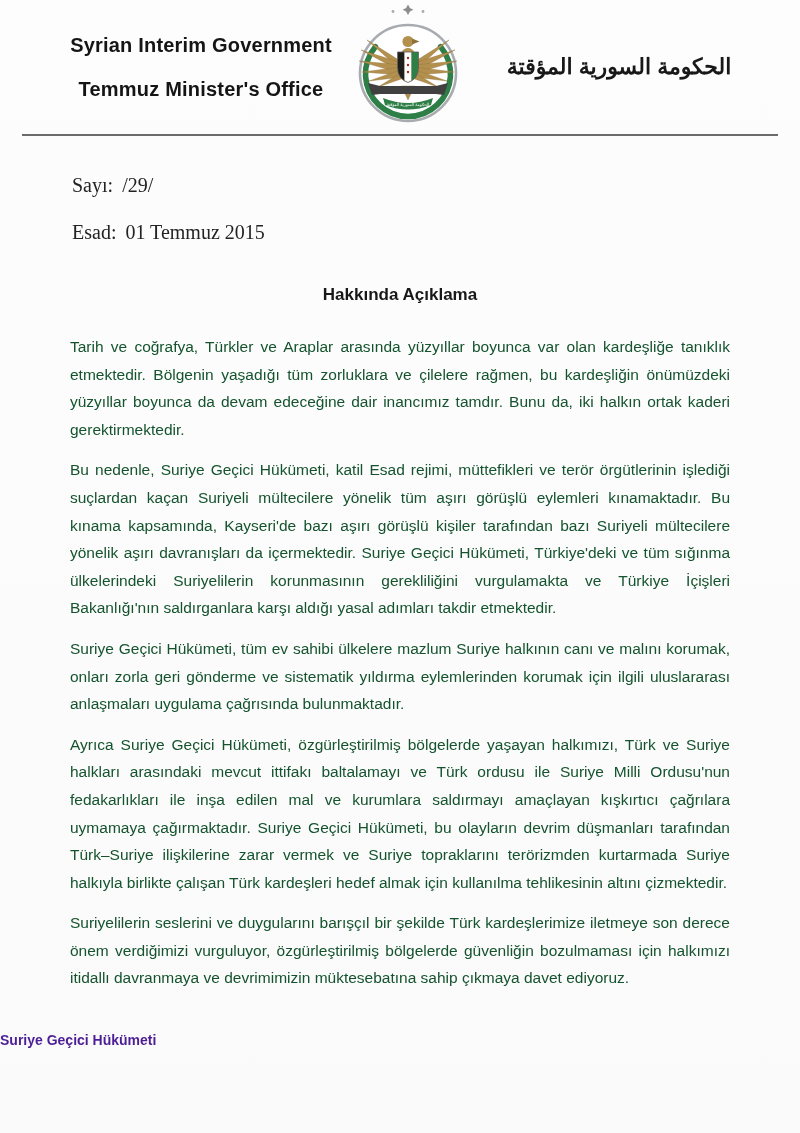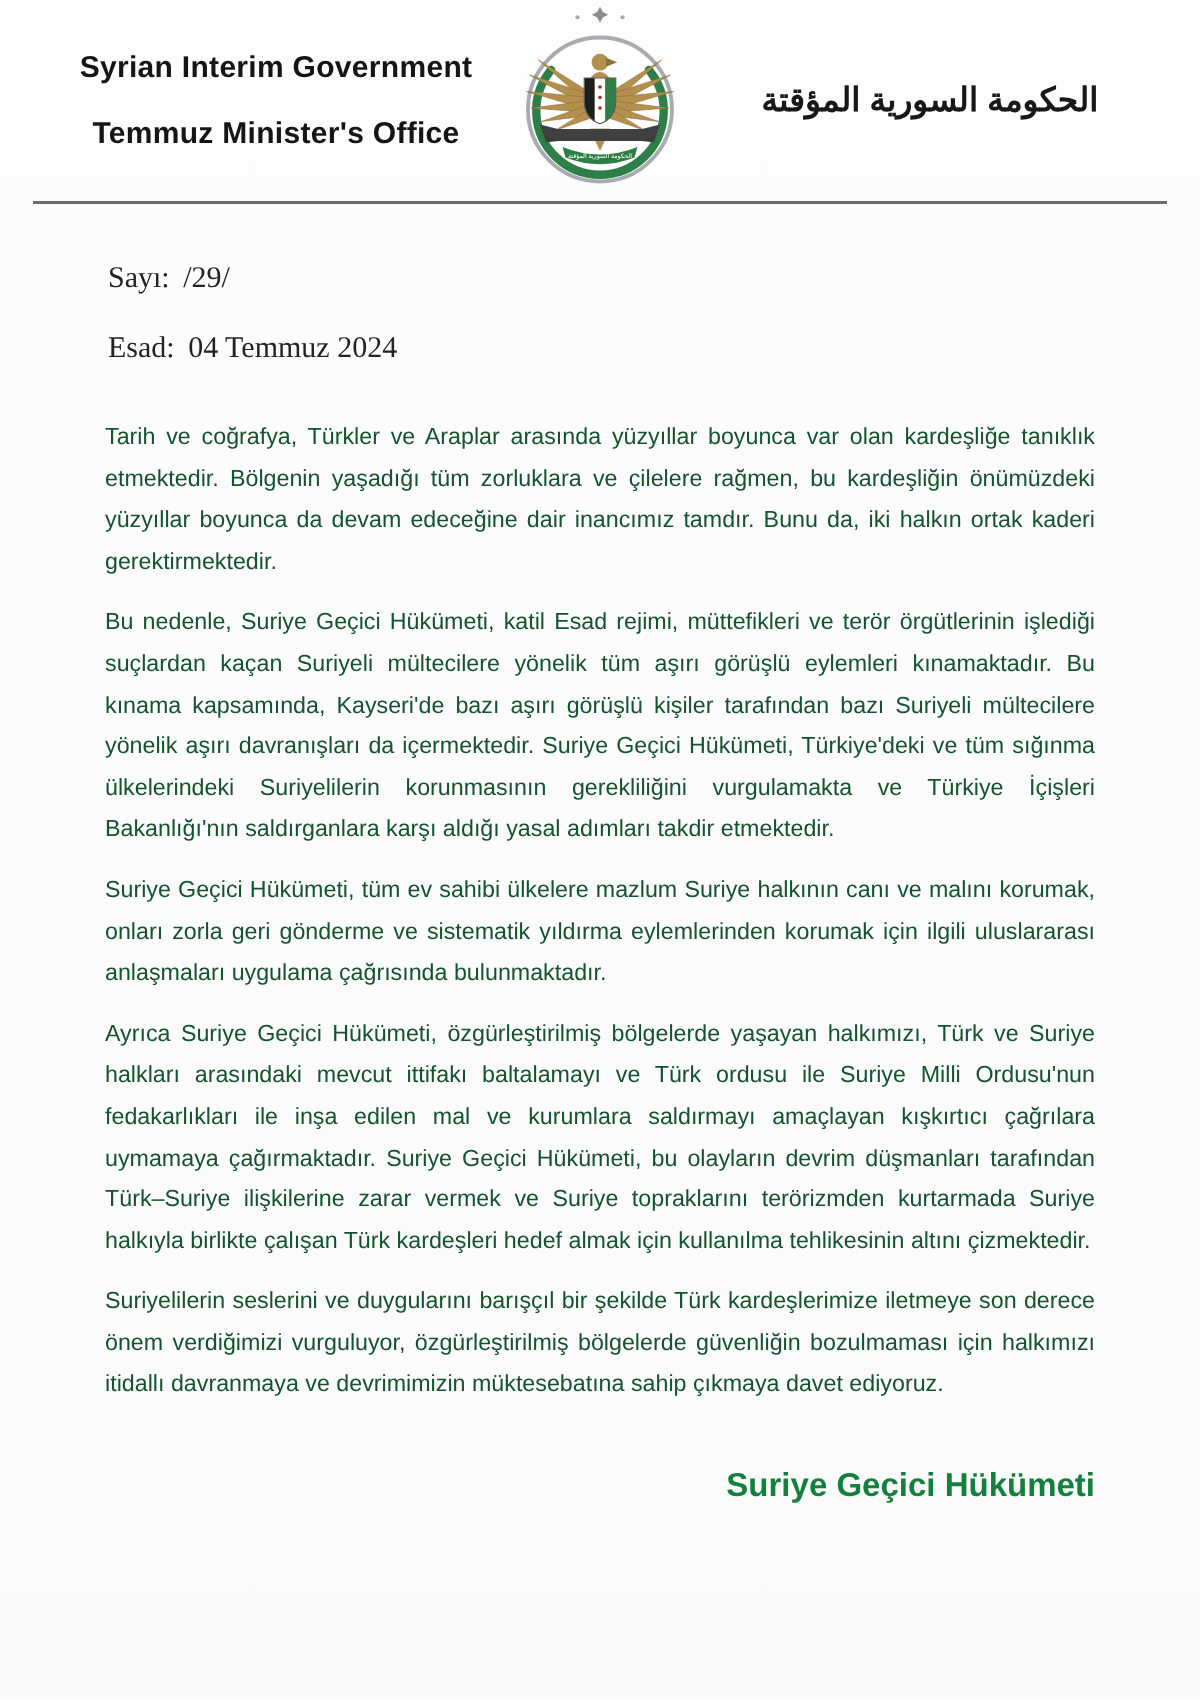--- a/index.html
+++ b/index.html
@@ -7,22 +7,22 @@
     width:800px; height:1133px;
     background:linear-gradient(180deg,#fdfdfd 0%,#fafafa 100%);
     font-family:"Liberation Sans", sans-serif;
     color:#1f1f1f;
     overflow:hidden;
   }
   .page { width:800px; height:1133px; box-sizing:border-box; }
 
   
   .letterhead {
-    display:flex; align-items:center; justify-content:space-between;
-    padding:8px 30px 0 38px; height:126px; box-sizing:border-box;
+    display:flex; align-items:center; justify-content:center;
+    padding:8px 30px 0 54px; height:126px; box-sizing:border-box;
   }
   .org-en {
     width:292px; text-align:center;
     font-weight:bold; font-size:20px; line-height:44px; color:#151515;
     letter-spacing:0.2px;
   }
   .org-ar {
     width:300px; text-align:center; direction:rtl;
     font-weight:bold; font-size:22px; line-height:50px; color:#181818;
   }
@@ -53,22 +53,22 @@
   .content {
     margin:22px 70px 0 70px;
     text-align:justify;
     font-size:15.5px; line-height:27.6px; color:#14532d;
   }
   .content p { margin:0 0 13px 0; }
 
   
   .signature {
     margin:40px 70px 0 0;
-    text-align:right; font-weight:bold;
-    font-size:22px; color:#15803d;
+    font-weight:bold;
+    font-size:14px; color:#4c1d95;
   }
 </style>
 </head>
 <body>
 
 <div class="page">
 
   <div class="letterhead">
     <div class="org-en">
       <div>Syrian Interim Government</div>
@@ -134,25 +134,26 @@
     </div>
   </div>
 
   <hr class="divider">
 
   <div class="meta">
     <div class="meta-row">
       <span>Sayı:</span><span class="meta-value">/29/</span>
     </div>
     <div class="meta-row">
-      <span>Esad:</span><span class="meta-value">04 Temmuz 2024</span>
+      <span>Esad:</span><span class="meta-value">01 Temmuz 2015</span>
     </div>
   </div>
 
   <div class="doc-title">
+    <div>Hakkında Açıklama</div>
   </div>
 
   <div class="content">
     <p>Tarih ve coğrafya, Türkler ve Araplar arasında yüzyıllar boyunca var olan kardeşliğe tanıklık etmektedir. Bölgenin yaşadığı tüm zorluklara ve çilelere rağmen, bu kardeşliğin önümüzdeki yüzyıllar boyunca da devam edeceğine dair inancımız tamdır. Bunu da, iki halkın ortak kaderi gerektirmektedir.</p>
     <p>Bu nedenle, Suriye Geçici Hükümeti, katil Esad rejimi, müttefikleri ve terör örgütlerinin işlediği suçlardan kaçan Suriyeli mültecilere yönelik tüm aşırı görüşlü eylemleri kınamaktadır. Bu kınama kapsamında, Kayseri'de bazı aşırı görüşlü kişiler tarafından bazı Suriyeli mültecilere yönelik aşırı davranışları da içermektedir. Suriye Geçici Hükümeti, Türkiye'deki ve tüm sığınma ülkelerindeki Suriyelilerin korunmasının gerekliliğini vurgulamakta ve Türkiye İçişleri Bakanlığı'nın saldırganlara karşı aldığı yasal adımları takdir etmektedir.</p>
     <p>Suriye Geçici Hükümeti, tüm ev sahibi ülkelere mazlum Suriye halkının canı ve malını korumak, onları zorla geri gönderme ve sistematik yıldırma eylemlerinden korumak için ilgili uluslararası anlaşmaları uygulama çağrısında bulunmaktadır.</p>
     <p>Ayrıca Suriye Geçici Hükümeti, özgürleştirilmiş bölgelerde yaşayan halkımızı, Türk ve Suriye halkları arasındaki mevcut ittifakı baltalamayı ve Türk ordusu ile Suriye Milli Ordusu'nun fedakarlıkları ile inşa edilen mal ve kurumlara saldırmayı amaçlayan kışkırtıcı çağrılara uymamaya çağırmaktadır. Suriye Geçici Hükümeti, bu olayların devrim düşmanları tarafından Türk–Suriye ilişkilerine zarar vermek ve Suriye topraklarını terörizmden kurtarmada Suriye halkıyla birlikte çalışan Türk kardeşleri hedef almak için kullanılma tehlikesinin altını çizmektedir.</p>
     <p>Suriyelilerin seslerini ve duygularını barışçıl bir şekilde Türk kardeşlerimize iletmeye son derece önem verdiğimizi vurguluyor, özgürleştirilmiş bölgelerde güvenliğin bozulmaması için halkımızı itidallı davranmaya ve devrimimizin müktesebatına sahip çıkmaya davet ediyoruz.</p>
   </div>
 

